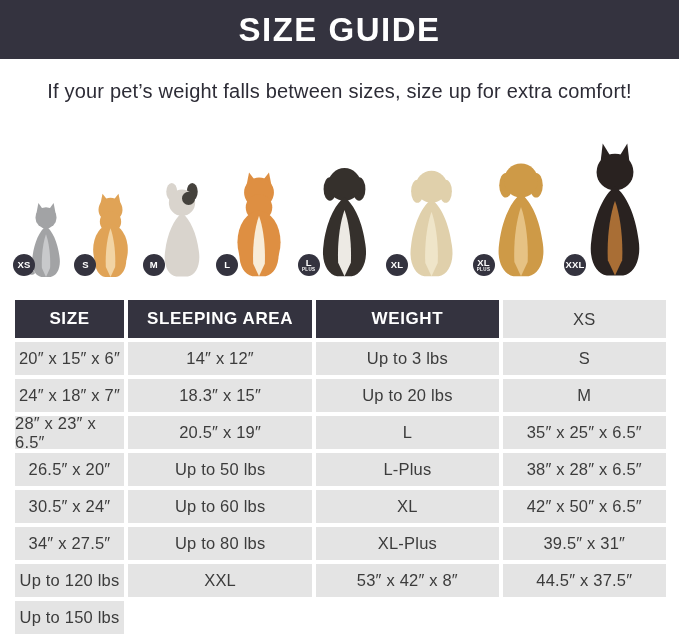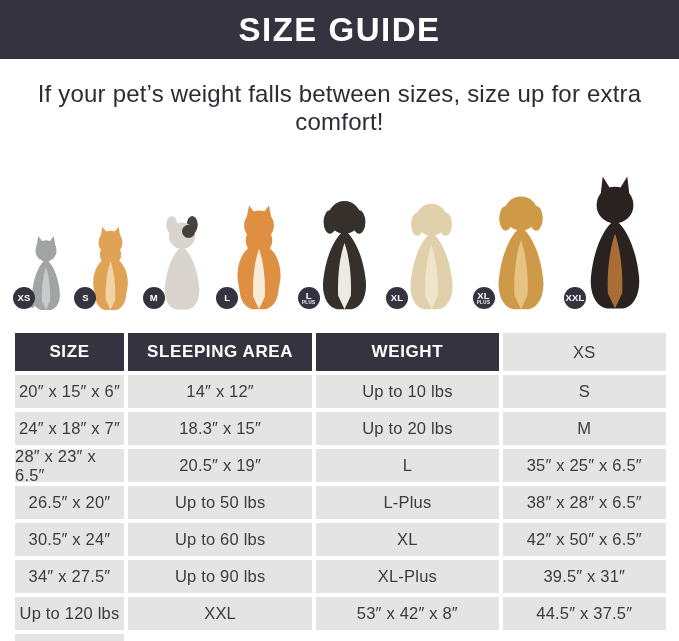--- a/index.html
+++ b/index.html
@@ -14,21 +14,21 @@
     height: 59px; background: #34333F;
     display: flex; align-items: center; justify-content: center;
   }
   .hdr h1 {
     margin: 15px; color: #ffffff; font-size: 33px; font-weight: 700;
     letter-spacing: 1.5px;
   }
   
   .subtitle {
     margin: 21px 8px 0; text-align: center;
-    font-size: 24px; color: #2D2C36; letter-spacing: 0.2px;
+    font-size: 20px; color: #2D2C36; letter-spacing: 0.2px;
   }
   
   .pets {
     height: 150px; margin: 26px 14px 0;
     display: flex; align-items: flex-end; justify-content: space-between;
     padding: 0 8px;
   }
   .pet { position: relative; display: flex; align-items: flex-end; }
   .pet svg { display: block; }
   .badge {
@@ -185,40 +185,40 @@
       </div>
       <div class="th">
         <span>SLEEPING AREA</span>
       </div>
       <div class="th">
         <span>WEIGHT</span>
       </div>
       <div class="td">XS</div>
       <div class="td">20″ x 15″ x 6″</div>
       <div class="td">14″ x 12″</div>
-      <div class="td">Up to 10 lbs</div>
+      <div class="td">Up to 3 lbs</div>
       <div class="td">S</div>
       <div class="td">24″ x 18″ x 7″</div>
       <div class="td">18.3″ x 15″</div>
       <div class="td">Up to 20 lbs</div>
       <div class="td">M</div>
       <div class="td">28″ x 23″ x 6.5″</div>
       <div class="td">20.5″ x 19″</div>
       <div class="td">L</div>
       <div class="td">35″ x 25″ x 6.5″</div>
       <div class="td">26.5″ x 20″</div>
       <div class="td">Up to 50 lbs</div>
       <div class="td">L-Plus</div>
       <div class="td">38″ x 28″ x 6.5″</div>
       <div class="td">30.5″ x 24″</div>
       <div class="td">Up to 60 lbs</div>
       <div class="td">XL</div>
       <div class="td">42″ x 50″ x 6.5″</div>
       <div class="td">34″ x 27.5″</div>
-      <div class="td">Up to 90 lbs</div>
+      <div class="td">Up to 80 lbs</div>
       <div class="td">XL-Plus</div>
       <div class="td">39.5″ x 31″</div>
       <div class="td">Up to 120 lbs</div>
       <div class="td">XXL</div>
       <div class="td">53″ x 42″ x 8″</div>
       <div class="td">44.5″ x 37.5″</div>
       <div class="td">Up to 150 lbs</div>
     </div>
 
 </div>

